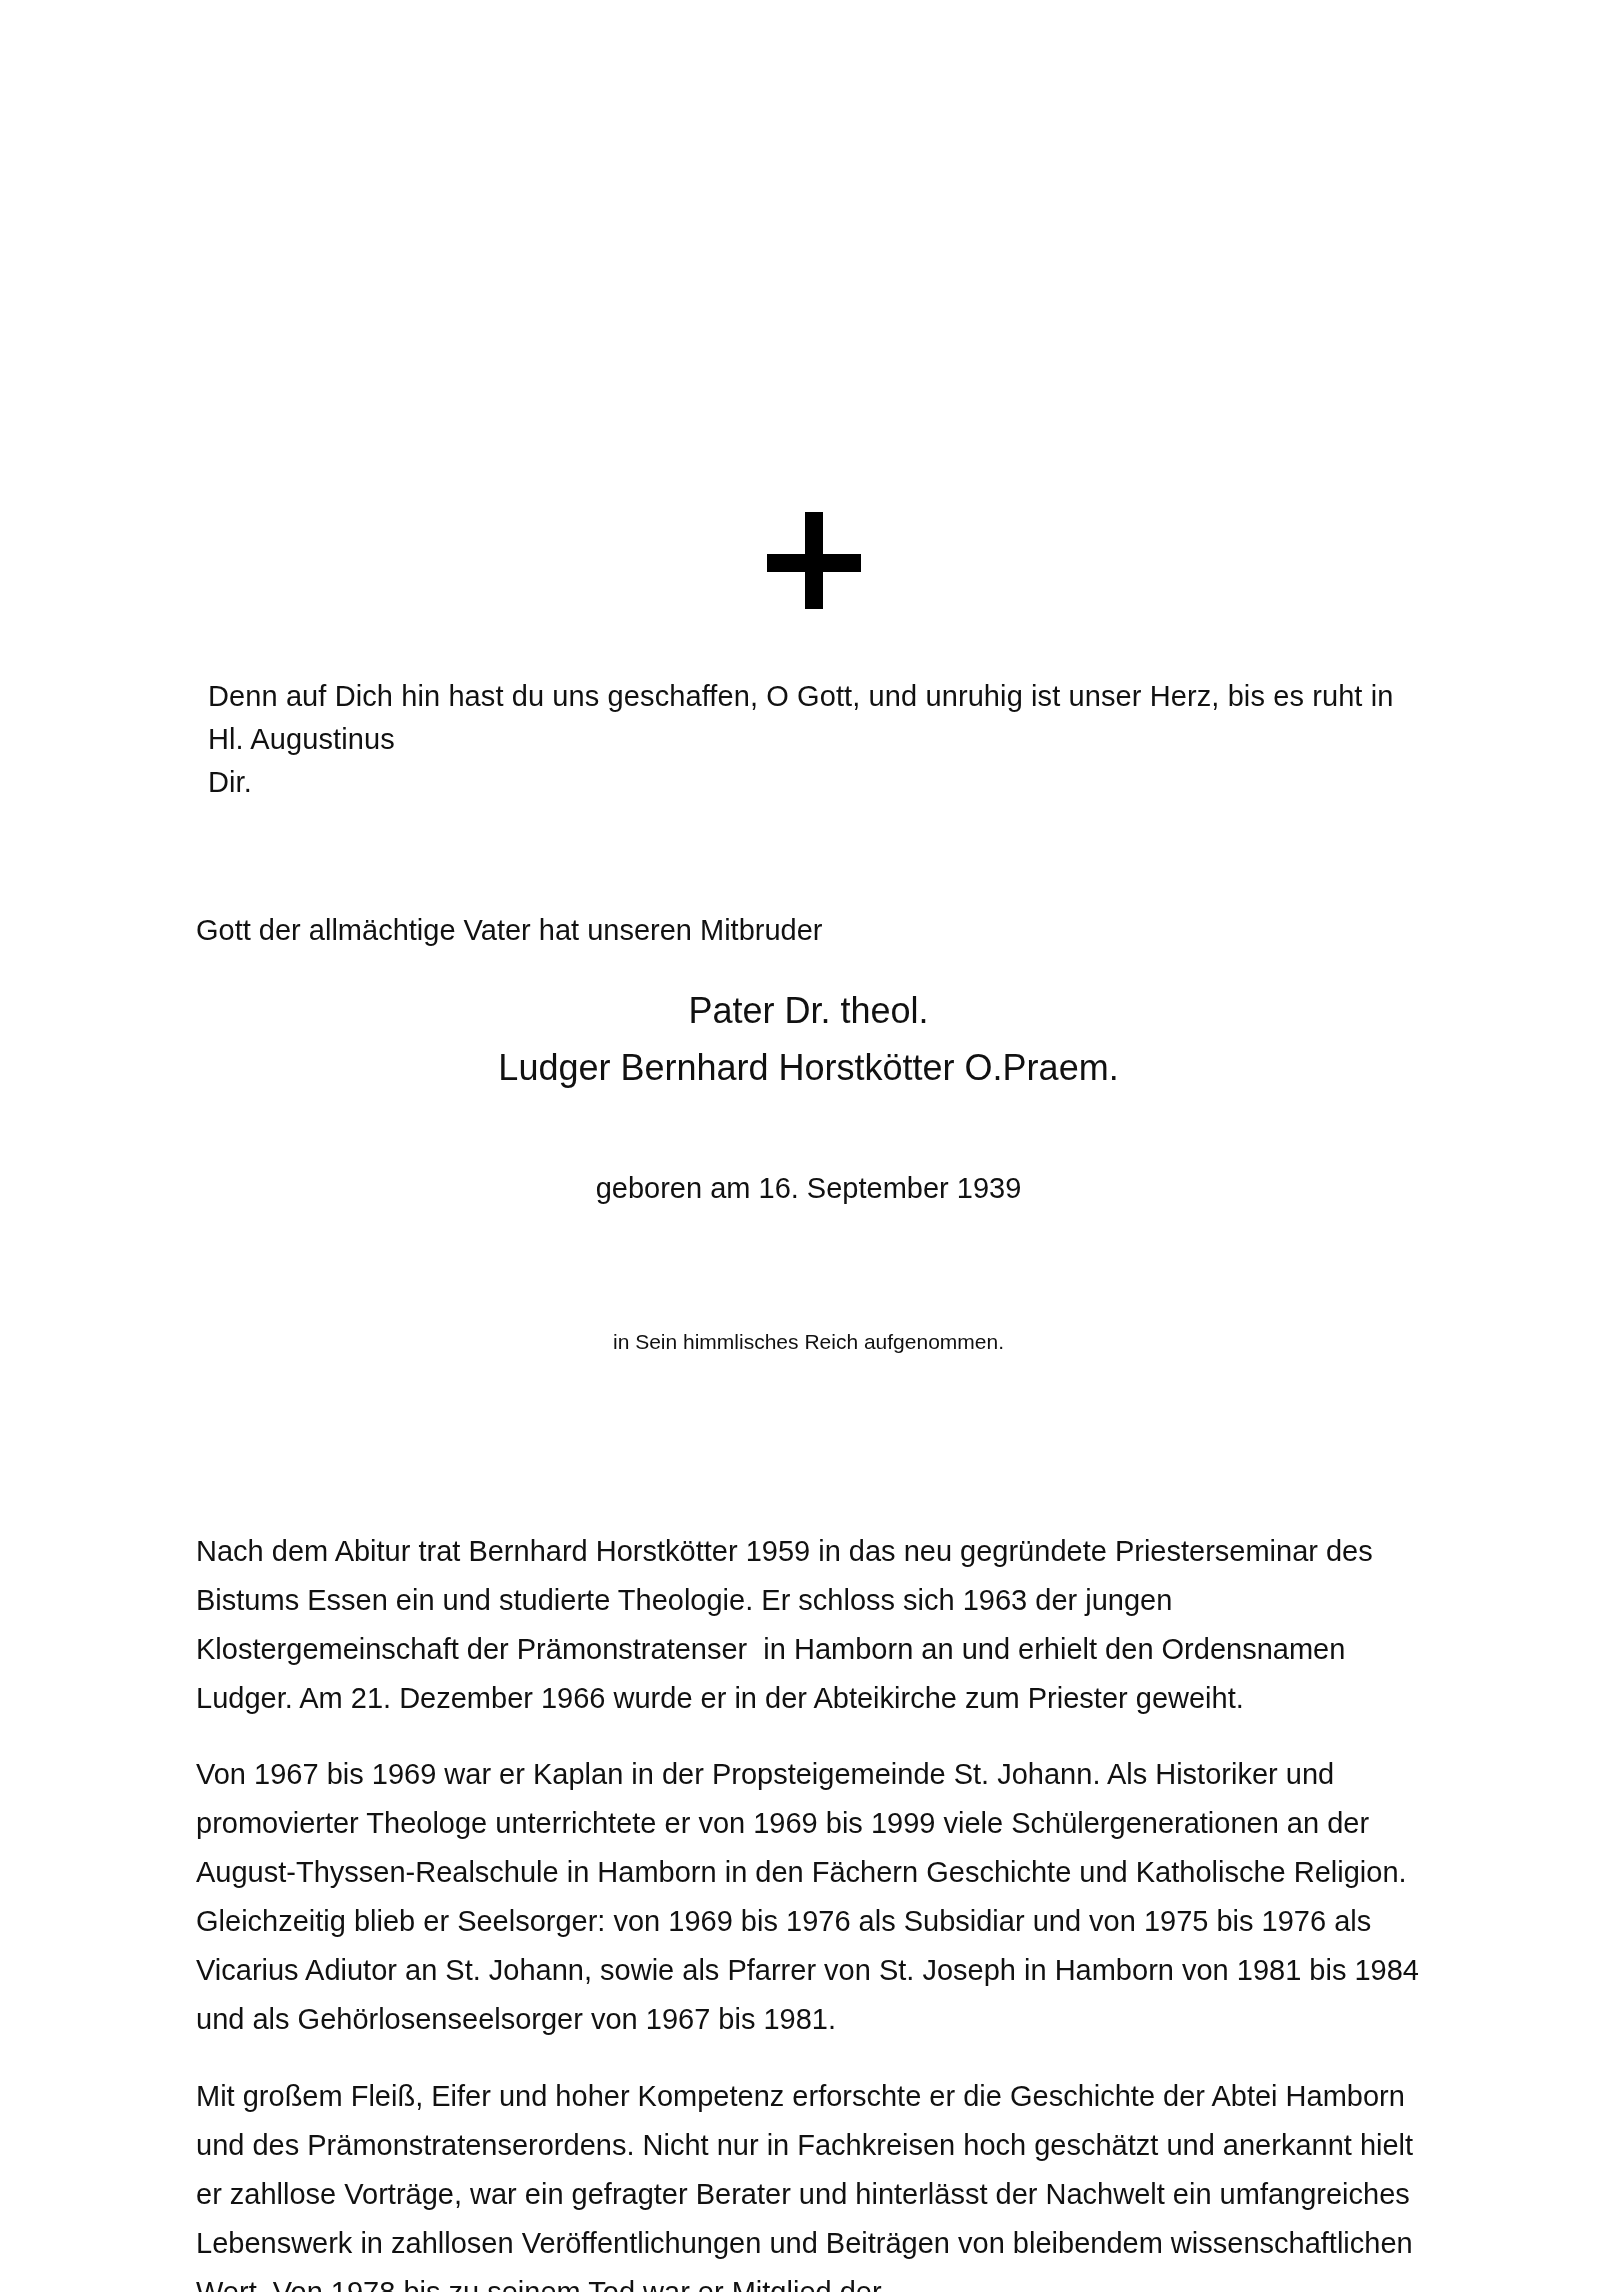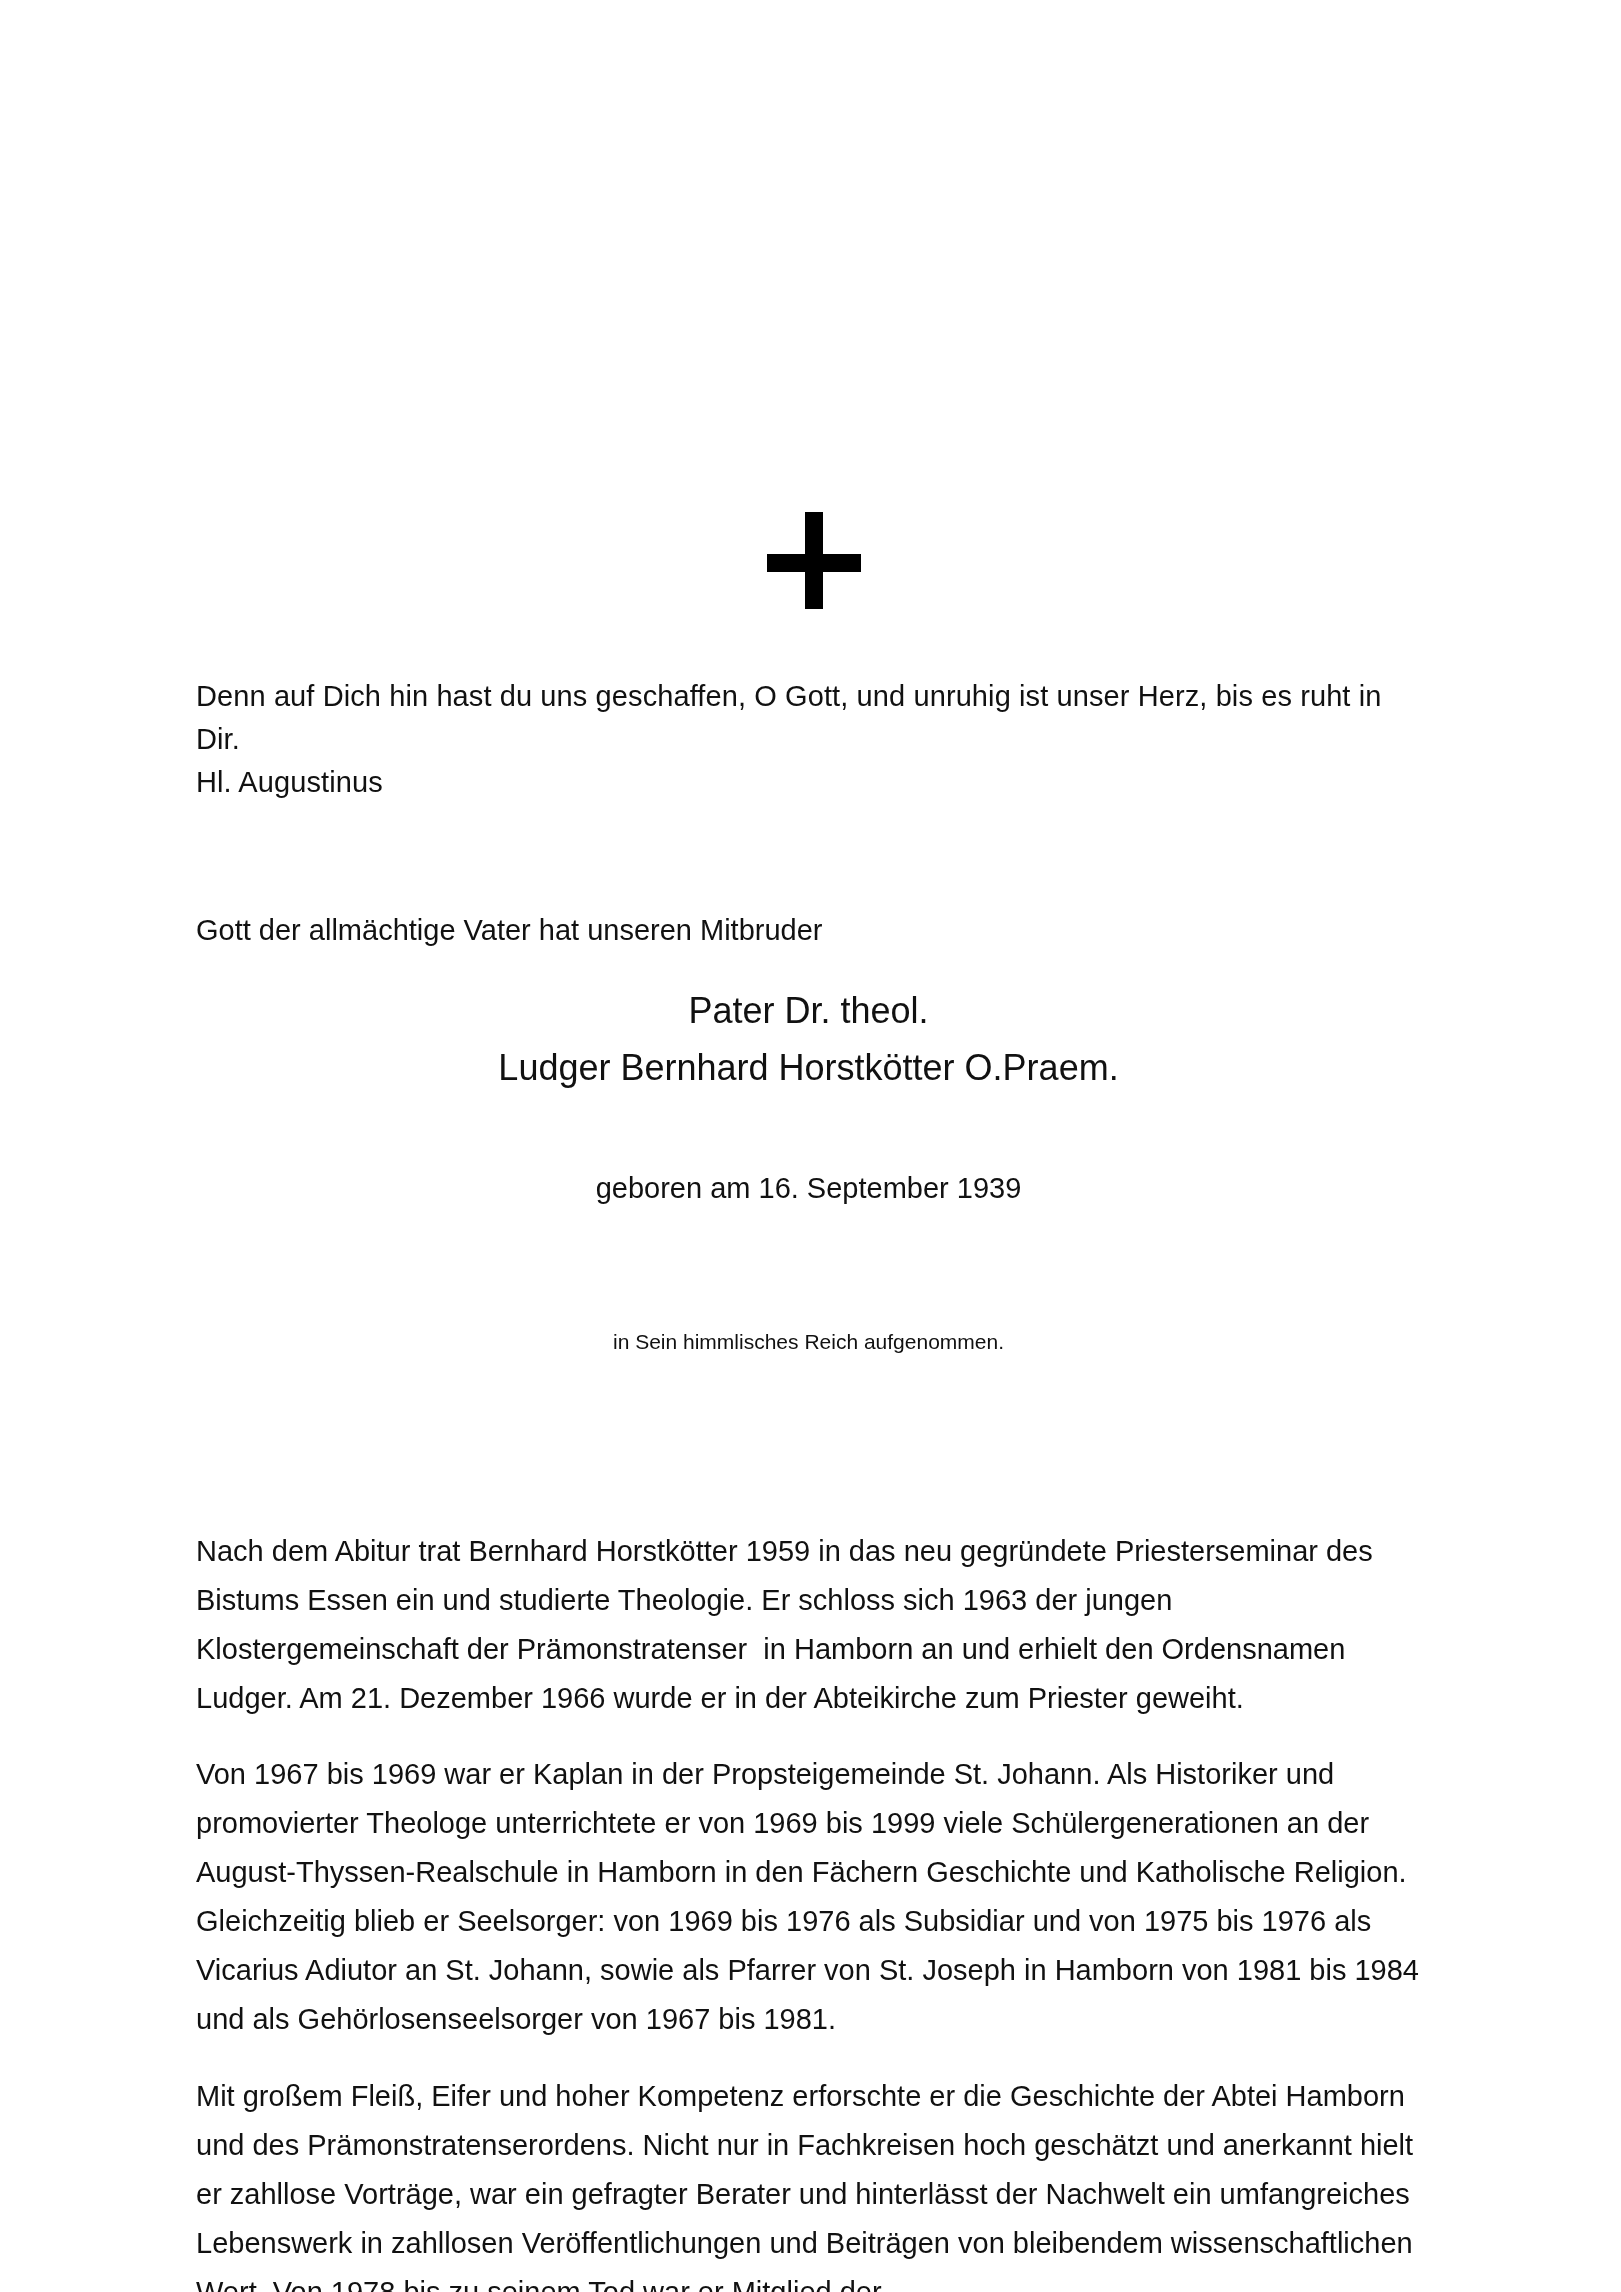--- a/index.html
+++ b/index.html
@@ -56,21 +56,21 @@
   .column {
     position: absolute;
     left: 196px;
     top: 0;
     width: 1225px;
   }
 
   .quote-block {
     position: absolute;
     top: 675px;
-    left: 0;
+    left: 12px;
     width: 1225px;
     font-size: 29px;
     line-height: 43px;
     letter-spacing: 0.1px;
   }
   .quote-block p {
     margin: 0;
   }
 
   .announce {
@@ -145,22 +145,22 @@
     <div class="cross">
       <span class="bar-v"></span>
       <span class="bar-h"></span>
     </div>
   </div>
 
   <div class="column">
 
     <div class="quote-block">
       <p>Denn auf Dich hin hast du uns geschaffen, O Gott, und unruhig ist unser Herz, bis es ruht in</p>
+      <p>Hl. Augustinus</p>
       <p>Dir.</p>
-      <p>Hl. Augustinus</p>
     </div>
 
     <div class="announce">
       <p style="margin:0;">Gott der allmächtige Vater hat unseren Mitbruder</p>
     </div>
 
     <div class="name-block">
       <p class="name-line">Pater Dr. theol.</p>
       <p class="name-line">Ludger Bernhard Horstkötter O.Praem.</p>
     </div>

